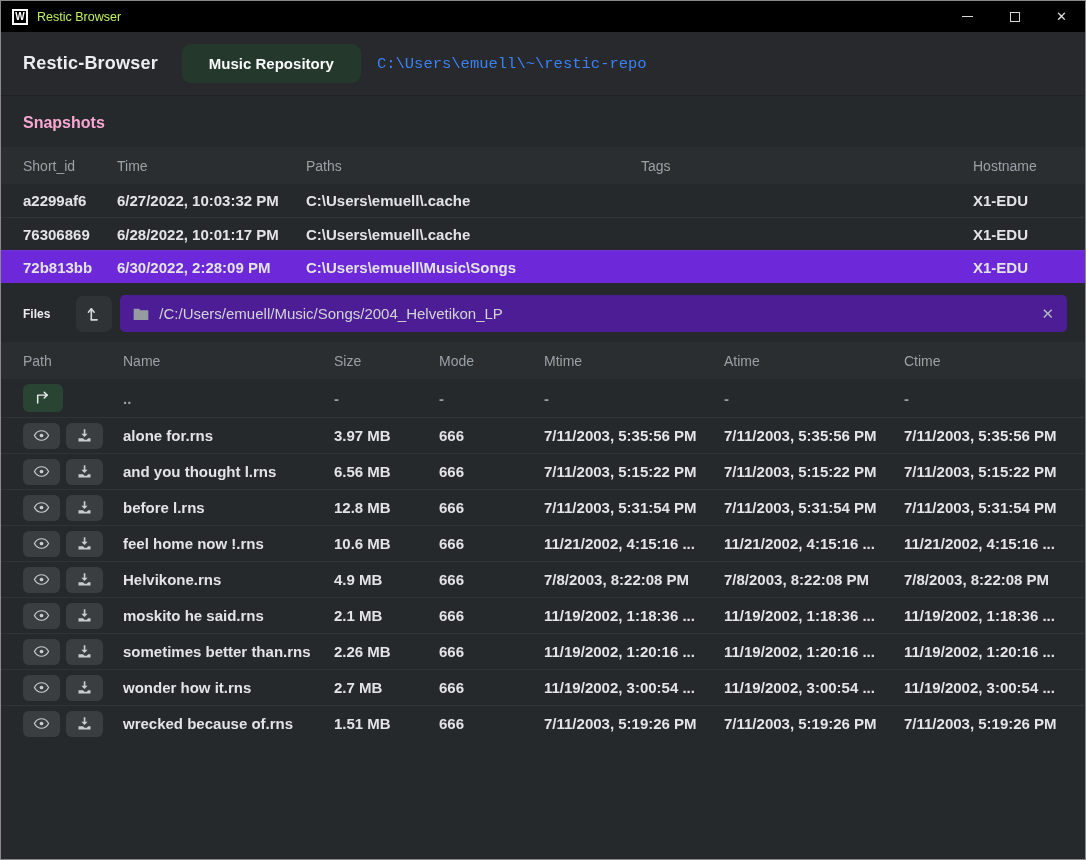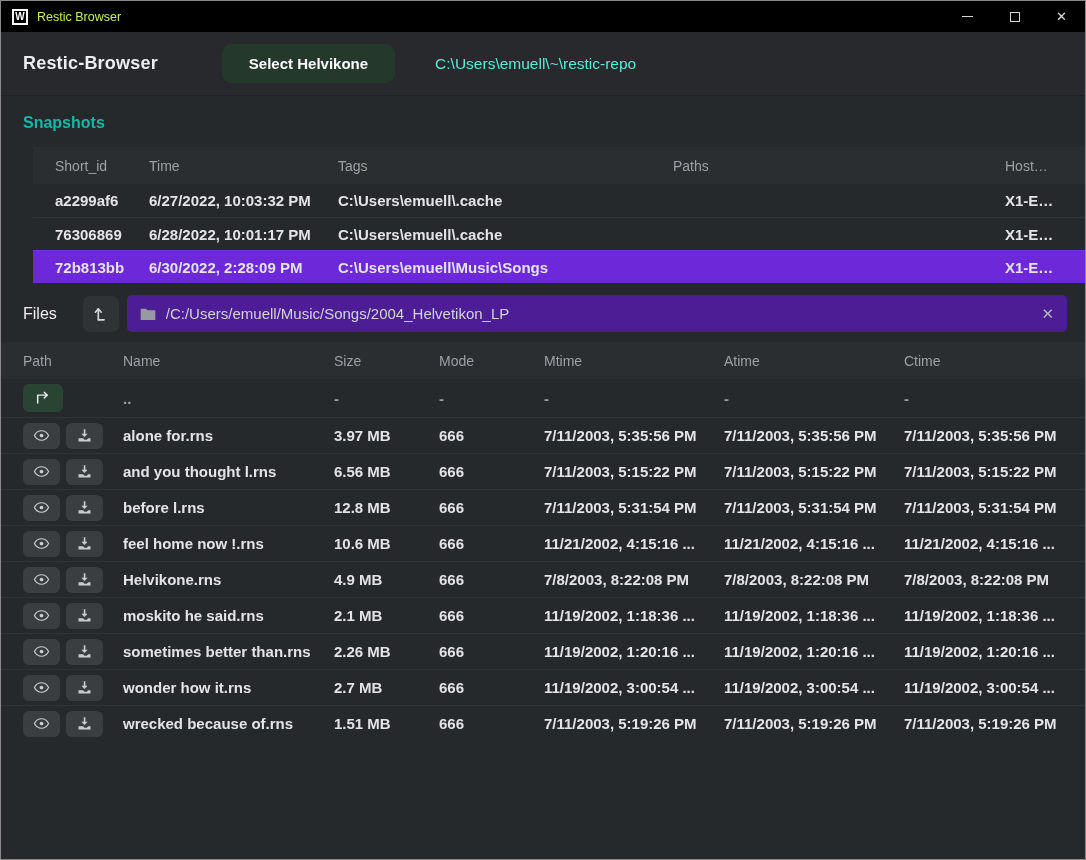--- a/index.html
+++ b/index.html
@@ -27,48 +27,48 @@
   .titlebar-text { font-size:12.5px; color:#bef264; }
   .win-controls { margin-left:auto; display:flex; height:100%; }
   .win-btn { width:47px; height:100%; display:flex; align-items:center; justify-content:center; background:transparent; border:none; color:#d8d8d8; cursor:default; }
   .min-glyph { width:11px; height:0; border-top:1.4px solid #d8d8d8; display:block; }
   .max-glyph { width:10px; height:10px; border:1.3px solid #d8d8d8; display:block; }
   .close-glyph { font-size:13px; color:#e0e0e0; }
 
   
   .app-header {
     height:64px; flex:0 0 auto; display:flex; align-items:center;
-    padding:0 22px; background:#27292c; border-bottom:1px solid #1f2224;gap:40px;
+    padding:0 22px; background:#27292c; border-bottom:1px solid #1f2224;
   }
   .app-title { font-size:18px; font-weight:bold; color:#ecedee; letter-spacing:.2px; }
   .select-repo-btn {
     margin-left:24px; padding:11px 27px; border:none; border-radius:9px;
     background:#24392c; color:#fafafa; font-weight:bold; font-size:15px;
     font-family:inherit;
   }
-  .repo-path { font-size:15.5px; color:#5eead4; }
-
-  
-  .section-title { padding:18px 22px 15px; font-size:16px; font-weight:bold; color:#14b8a6; }
-
-  
-  .snap-grid { display:grid; grid-template-columns:94px 189px 335px 332px 1fr; align-items:center; padding:0 21px 0 22px;margin-left:32px; }
+  .repo-path { margin-left:16px; font-size:15.5px; color:#3b82f6;font-family:Liberation Mono, monospace; }
+
+  
+  .section-title { padding:18px 22px 15px; font-size:16px; font-weight:bold; color:#f9a8d4; }
+
+  
+  .snap-grid { display:grid; grid-template-columns:94px 189px 335px 332px 1fr; align-items:center; padding:0 21px 0 22px; }
   .files-grid { display:grid; grid-template-columns:100px 211px 105px 105px 180px 180px 1fr; align-items:center; padding:0 13px 0 22px; }
   .thead { background:#2b2e31; height:37px; color:#9aa1a7; font-size:14px; }
   .thead .cell { white-space:nowrap; }
   .row { border-top:1px solid rgba(255,255,255,0.055); font-size:15px; color:#e2e4e6;font-weight:bold; }
   .row:first-of-type { border-top:none; }
   .snap-row { height:33px; }
   .snap-row.selected { background:#6d28d9; }
   .cell { white-space:nowrap; overflow:hidden; text-overflow:ellipsis; padding-right:10px; }
   .dim { color:#9aa0a5; }
 
   
   .files-bar { display:flex; align-items:center; padding:12px 18px 10px 22px; }
-  .files-label { font-size:16px; font-weight:normal; color:#ecedee; margin-right:26px; }
+  .files-label { font-size:12px; font-weight:bold; color:#ecedee; margin-right:26px; }
   .updir-btn {
     width:36px; height:36px; border:none; border-radius:7px; background:#303336;
     color:#d5d8da; display:flex; align-items:center; justify-content:center; flex:0 0 auto;
   }
   .pathbar {
     flex:1; height:37px; margin-left:8px; background:#4c1d95; border-radius:5px;
     display:flex; align-items:center; padding:0 13px;
   }
   .folder-ic { color:#959ba1; margin-right:10px; flex:0 0 auto; display:flex; }
   .path-input {
@@ -107,31 +107,31 @@
           <span class="max-glyph"></span>
         </button>
       <button class="win-btn">
           <span class="close-glyph">✕</span>
         </button>
     </div>
   </div>
 
   <div class="app-header">
     <span class="app-title">Restic-Browser</span>
-    <button class="select-repo-btn">Select Helvikone</button>
+    <button class="select-repo-btn">Music Repository</button>
     <span class="repo-path">C:\Users\emuell\~\restic-repo</span>
   </div>
 
   <div class="section-title">Snapshots</div>
 
   <div class="snap-grid thead">
     <div class="cell">Short_id</div>
     <div class="cell">Time</div>
+    <div class="cell">Paths</div>
     <div class="cell">Tags</div>
-    <div class="cell">Paths</div>
     <div class="cell">Hostname</div>
   </div>
 
   <div id="snap-body">
 
       <div class="snap-grid row snap-row">
         <div class="cell">a2299af6</div>
         <div class="cell">6/27/2022, 10:03:32 PM</div>
         <div class="cell">C:\Users\emuell\.cache</div>
         <div class="cell"></div>

